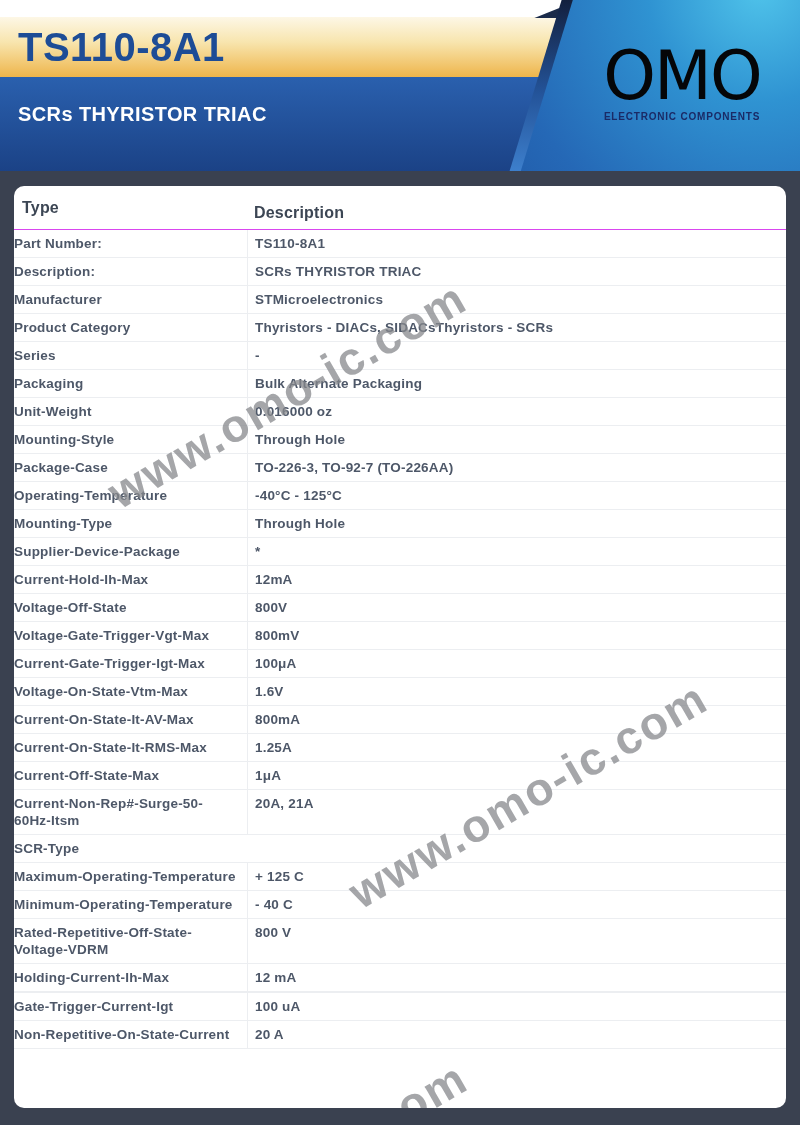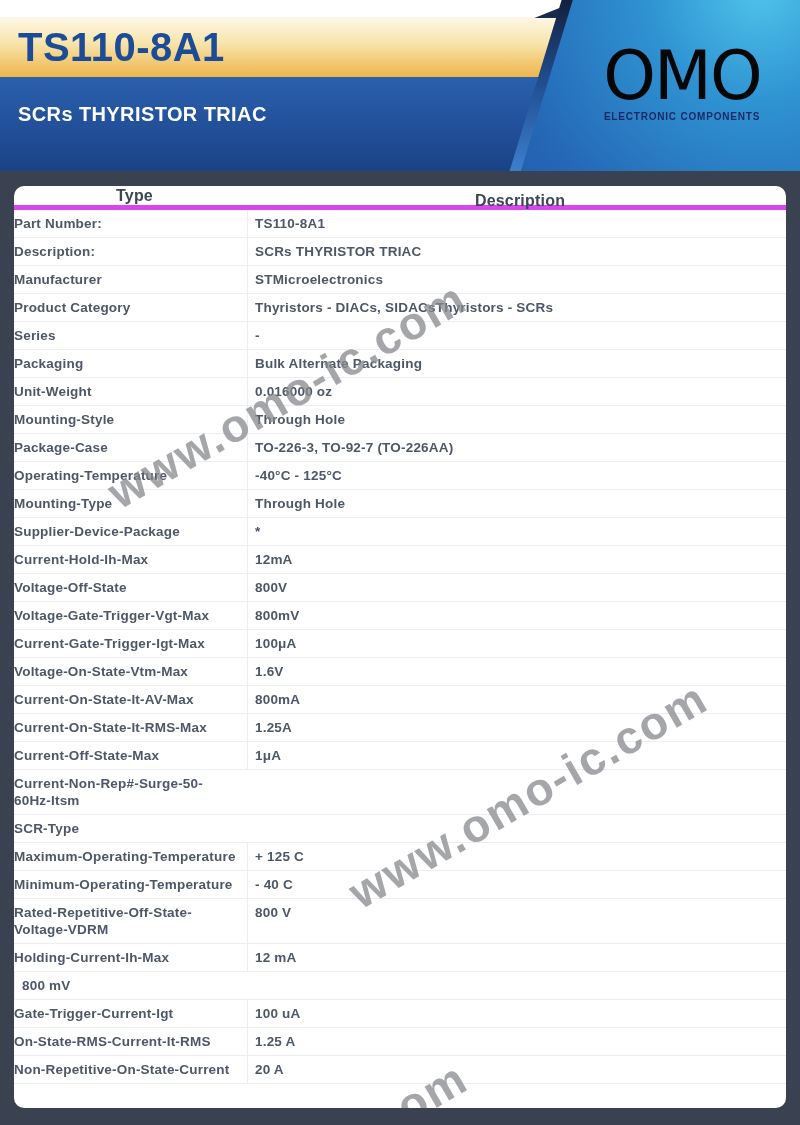--- a/index.html
+++ b/index.html
@@ -63,23 +63,22 @@
     font-size:10px; font-weight:bold; letter-spacing:.8px;
     color:#1a2a66; white-space:nowrap;
   }
 
   
   .card {
     position:absolute; left:14px; top:186px; width:772px; height:922px;
     background:#ffffff; border-radius:10px; overflow:hidden;
   }
   .thead {
-    display:flex; height:24px; align-items:center;
-    border-bottom:5px solid #d946ef;
-    text-align:center;
+    display:flex; height:44px; align-items:center;
+    border-bottom:1px solid #d946ef;
   }
   .thead .hcell {
     font-size:16px; font-weight:bold; color:#3c4654; letter-spacing:.2px;
   }
   .hcell-type  { width:233px; padding-left:8px; }
   .hcell-desc  { flex:1; padding-left:7px;margin-top:10px; }
 
   .trow {
     display:flex; align-items:stretch;
     border-bottom:1px solid #eceef1;
@@ -232,20 +231,21 @@
     <div class="tcell tcell-desc">1.25A</div>
   </div>
 
   <div class="trow">
     <div class="tcell tcell-type">Current-Off-State-Max</div>
     <div class="tcell tcell-desc">1μA</div>
   </div>
 
   <div class="trow">
     <div class="tcell tcell-type">Current-Non-Rep#-Surge-50-60Hz-Itsm</div>
+    <div class="tcell tcell-desc">20A, 21A</div>
   </div>
 
   <div class="trow">
     <div class="tcell tcell-type">SCR-Type</div>
   </div>
 
   <div class="trow">
     <div class="tcell tcell-type">Maximum-Operating-Temperature</div>
     <div class="tcell tcell-desc">+ 125 C</div>
   </div>
@@ -259,32 +259,27 @@
     <div class="tcell tcell-type">Rated-Repetitive-Off-State-Voltage-VDRM</div>
     <div class="tcell tcell-desc">800 V</div>
   </div>
 
   <div class="trow">
     <div class="tcell tcell-type">Holding-Current-Ih-Max</div>
     <div class="tcell tcell-desc">12 mA</div>
   </div>
 
   <div class="trow">
-    <div class="tcell tcell-desc">800 mV</div>
   </div>
 
   <div class="trow">
     <div class="tcell tcell-type">Gate-Trigger-Current-Igt</div>
     <div class="tcell tcell-desc">100 uA</div>
   </div>
 
-  <div class="trow">
-    <div class="tcell tcell-type">On-State-RMS-Current-It-RMS</div>
-    <div class="tcell tcell-desc">1.25 A</div>
-  </div>
 
   <div class="trow">
     <div class="tcell tcell-type">Non-Repetitive-On-State-Current</div>
     <div class="tcell tcell-desc">20 A</div>
   </div>
 
 </div>
 
   <div class="wm wm1">www.omo-ic.com</div>
   <div class="wm wm2">www.omo-ic.com</div>

